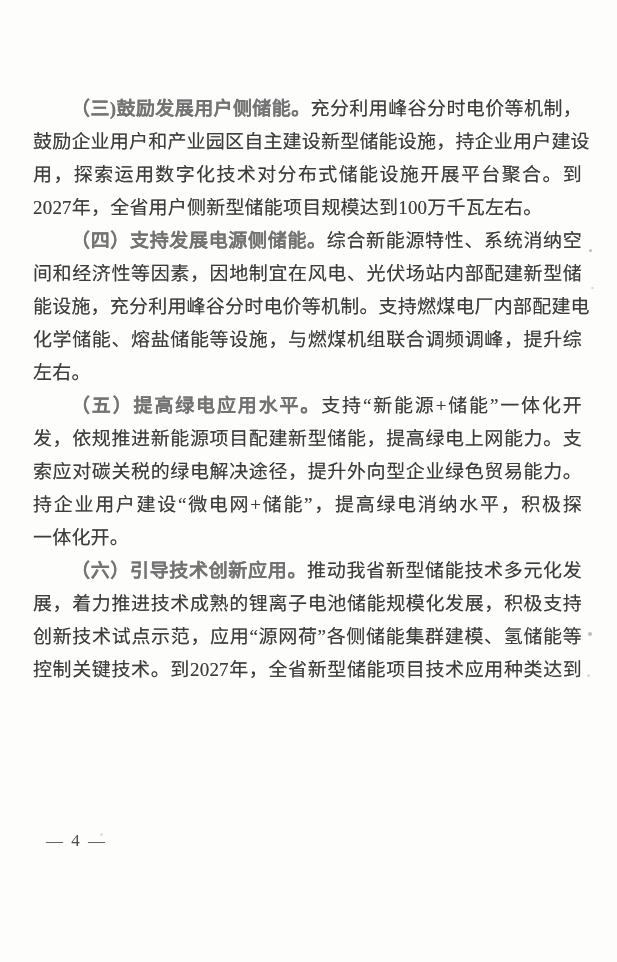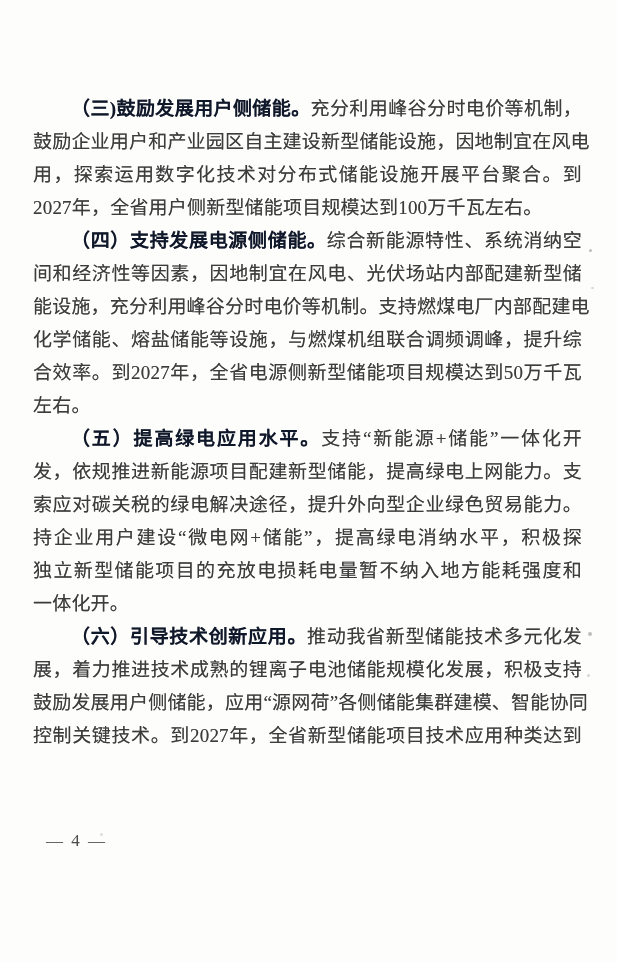--- a/index.html
+++ b/index.html
@@ -35,21 +35,21 @@
     height: 33px;
     text-align: justify;
     text-align-last: justify;
     white-space: nowrap;
   }
   .line.first { text-indent: 2em; }
   .line.short {
     text-align: center;
     text-align-last: left;
   }
-  .bold { font-weight: 700; color: #0f172a; }
+  .bold { font-weight: 700; color: #737373; }
   .footer {
     position: absolute;
     left: 46px;
     top: 831px;
     font-size: 17px;
     line-height: 20px;
     color: #4b4b4b;
     letter-spacing: 2px;
     font-family: "Liberation Serif", "DejaVu Serif", serif;
   }
@@ -67,47 +67,45 @@
 </style>
 </head>
 <body>
 
 <div class="page">
 
   <div class="content">
 
     <section class="para">
       <p class="line first"><span class="bold">（三)鼓励发展用户侧储能。</span><span>充分利用峰谷分时电价等机制，</span></p>
-      <p class="line">鼓励企业用户和产业园区自主建设新型储能设施，因地制宜在风电</p>
+      <p class="line">鼓励企业用户和产业园区自主建设新型储能设施，持企业用户建设</p>
       <p class="line">用，探索运用数字化技术对分布式储能设施开展平台聚合。到</p>
       <p class="line short">2027年，全省用户侧新型储能项目规模达到100万千瓦左右。</p>
     </section>
 
     <section class="para">
       <p class="line first"><span class="bold">（四）支持发展电源侧储能。</span><span>综合新能源特性、系统消纳空</span></p>
       <p class="line">间和经济性等因素，因地制宜在风电、光伏场站内部配建新型储</p>
       <p class="line">能设施，充分利用峰谷分时电价等机制。支持燃煤电厂内部配建电</p>
       <p class="line">化学储能、熔盐储能等设施，与燃煤机组联合调频调峰，提升综</p>
-      <p class="line">合效率。到2027年，全省电源侧新型储能项目规模达到50万千瓦</p>
       <p class="line short">左右。</p>
     </section>
 
     <section class="para">
       <p class="line first"><span class="bold">（五）提高绿电应用水平。</span><span>支持“新能源+储能”一体化开</span></p>
       <p class="line">发，依规推进新能源项目配建新型储能，提高绿电上网能力。支</p>
       <p class="line">索应对碳关税的绿电解决途径，提升外向型企业绿色贸易能力。</p>
       <p class="line">持企业用户建设“微电网+储能”，提高绿电消纳水平，积极探</p>
-      <p class="line">独立新型储能项目的充放电损耗电量暂不纳入地方能耗强度和</p>
       <p class="line short">一体化开。</p>
     </section>
 
     <section class="para">
       <p class="line first"><span class="bold">（六）引导技术创新应用。</span><span>推动我省新型储能技术多元化发</span></p>
       <p class="line">展，着力推进技术成熟的锂离子电池储能规模化发展，积极支持</p>
-      <p class="line">鼓励发展用户侧储能，应用“源网荷”各侧储能集群建模、智能协同</p>
+      <p class="line">创新技术试点示范，应用“源网荷”各侧储能集群建模、氢储能等</p>
       <p class="line">控制关键技术。到2027年，全省新型储能项目技术应用种类达到</p>
     </section>
 
   </div>
 
   <div class="footer">— 4 —</div>
 
   <div class="speck s1"></div>
   <div class="speck s2"></div>
   <div class="speck s3"></div>

